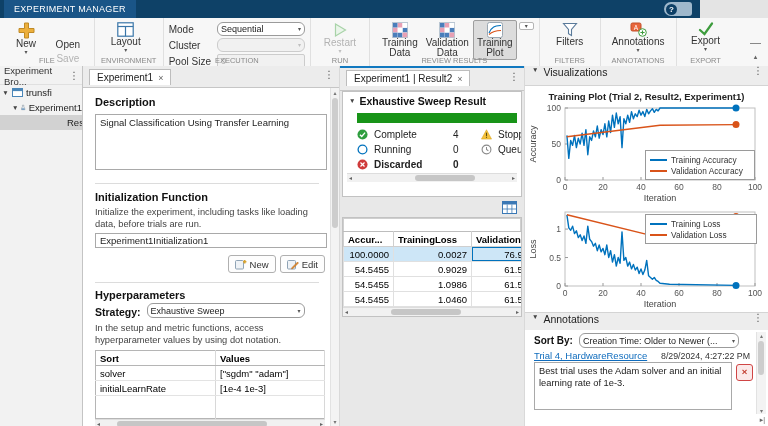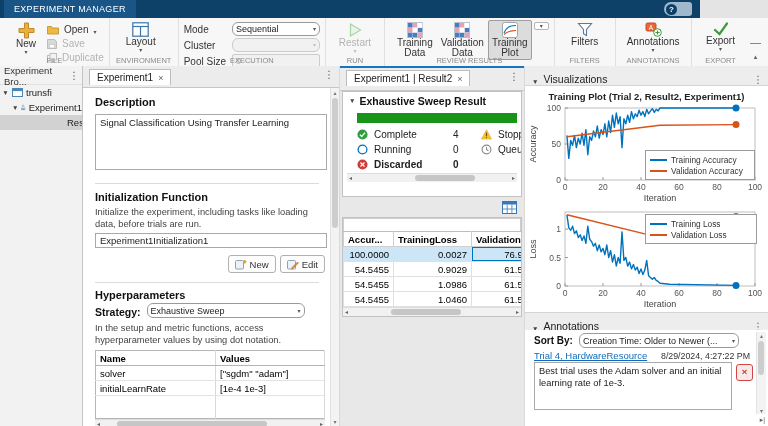--- a/index.html
+++ b/index.html
@@ -13,21 +13,21 @@
   
   #ribbon{position:absolute;left:0;top:18px;width:768px;height:48px;background:#f7f7f7;border-bottom:1px solid #cfcfcf;display:flex;}
   .rgroup{position:relative;border-right:1px solid #e0e0e0;padding:2px 5px 11px 5px;display:flex;align-items:flex-start;}
   .rgroup-label{position:absolute;bottom:1px;left:0;right:0;text-align:center;font-size:7.5px;color:#8a8a8a;white-space:nowrap;}
   .vbtn{display:flex;flex-direction:column;align-items:center;font-size:10px;color:#333;padding:1px 3px;border:1px solid transparent;border-radius:2px;min-width:34px;}
   .vbtn .lbl{line-height:10px;text-align:center;white-space:pre-line;}
   .vbtn.selected{background:#dcdcdc;border-color:#9e9e9e;}
   .vbtn.dis{color:#b3b3b3;}
   .caret{font-size:6px;color:#555;line-height:6px;}
   .caret.dis{color:#c0c0c0;}
-  .hrow{display:flex;align-items:flex-end;gap:5px;font-size:10px;color:#333;height:13px;}
+  .hrow{display:flex;align-items:center;gap:17px;font-size:10px;color:#333;height:13px;flex-direction:column;}
   .hrow.dis{color:#b3b3b3;}
   .exec{display:grid;grid-template-columns:auto 88px;gap:2px 6px;font-size:10px;color:#333;align-items:center;padding-top:2px;}
   .select{height:12px;border:1px solid #9b9b9b;border-radius:6px;background:#fff;font-size:9px;color:#222;display:flex;align-items:center;justify-content:space-between;padding:0 3px;}
   .select.dis{background:#f1f1f1;border-color:#cccccc;color:#b0b0b0;}
   .txtinput{height:12px;border:1px solid #9b9b9b;border-radius:2px;background:#fff;font-size:9px;color:#222;padding:0 3px;font-family:"Liberation Sans",sans-serif;}
   .txtinput.dis{background:#f1f1f1;border-color:#cccccc;color:#b0b0b0;}
   .drop-btn{width:13px;border:1px solid #b5b5b5;border-radius:2px;background:#fff;display:flex;align-items:center;justify-content:center;margin:2px 0 2px 2px;}
   
   #main{position:absolute;left:0;top:66px;width:768px;height:360px;background:#d9d9d9;}
   .dots{color:#555;font-size:10px;line-height:10px;}
@@ -74,21 +74,21 @@
   .sticon{width:11px;height:11px;display:block;}
   
   #result-table{width:190px;table-layout:fixed;font-size:9.5px;background:#fff;}
   #result-table th{text-align:left;font-weight:bold;border:1px solid #cfcfcf;border-top:1px solid #bdbdbd;padding:1px 4px;height:12px;white-space:nowrap;overflow:hidden;}
   #result-table td{text-align:right;border:1px solid #e0e0e0;padding:1px 4px;height:12px;white-space:nowrap;overflow:hidden;}
   #result-table tr.sel td{background:#cde6f7;}
   #result-table td.focus{box-shadow:inset 0 0 0 1px #0072bd;}
   .blankrow{height:12px;background:#fff;border:1px solid #cfcfcf;border-bottom:none;}
   
   #right-panel{position:absolute;left:525px;top:0;width:243px;height:360px;background:#fff;}
-  .rp-header{position:absolute;left:0;right:0;height:19px;background:#ededed;border-bottom:1px solid #d4d4d4;display:flex;align-items:flex-end;gap:5px;padding:0 5px 0 7px;font-size:10.5px;color:#222;}
+  .rp-header{position:absolute;left:0;right:0;height:19px;background:#ededed;border-bottom:1px solid #d4d4d4;display:flex;align-items:flex-start;gap:5px;padding:0 5px 0 7px;font-size:10.5px;color:#222;}
   #viz-body{position:absolute;left:0;top:20px;width:243px;height:226px;background:#fff;}
   #chart-title{position:absolute;left:0;top:5px;width:243px;text-align:center;font-size:9.5px;font-weight:bold;color:#222;white-space:nowrap;}
   .legend{position:absolute;background:#fff;border:1px solid #9a9a9a;padding:1px 4px;display:flex;flex-direction:column;justify-content:center;gap:1px;}
   .leg-row{display:flex;align-items:center;gap:4px;font-size:8.3px;color:#333;white-space:nowrap;}
   .leg-line{width:17px;height:2px;}
   #annot-header{top:246px;border-top:1px solid #d4d4d4;}
   #annot-body{position:absolute;left:0;top:264px;width:243px;height:96px;background:#fff;}
   .link{color:#0f6cbd;text-decoration:underline;font-size:9.5px;}
   #annot-note{position:absolute;left:9px;top:32px;width:188px;height:42px;border:1px solid #a9a9a9;font-size:9.3px;color:#222;line-height:12px;padding:2px 4px;resize:none;font-family:"Liberation Sans",sans-serif;overflow:hidden;}
   #annot-del{position:absolute;left:211px;top:34px;width:15px;height:15px;border:1px solid #d04545;border-radius:3px;background:#fbe9e9;color:#c0392b;font-size:9.5px;font-weight:bold;text-align:center;line-height:13px;}
@@ -349,21 +349,21 @@
           </div>
         </div>
         <div class="help-text" style="margin-top:4px;width:228px;">In the setup and metric functions, access hyperparameter values by using dot notation.</div>
         <table id="hyper-table" style="margin-top:4px;">
           <colgroup>
               <col style="width:120px;">
               <col>
             </colgroup>
           <tbody>
               <tr>
-            <th>Name</th>
+            <th>Sort</th>
             <th>Values</th>
           </tr>
           <tr>
             <td>solver</td>
             <td>["sgdm" "adam"]</td>
           </tr>
           <tr>
             <td>initialLearnRate</td>
             <td>[1e-4 1e-3]</td>
           </tr>

